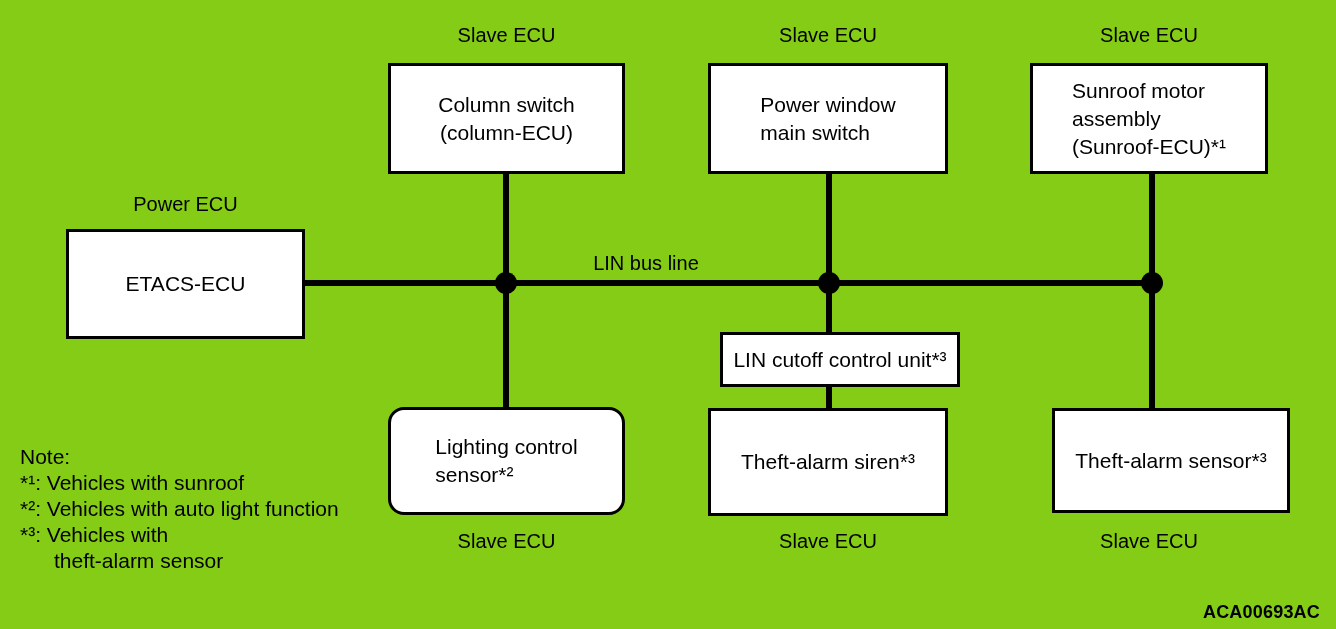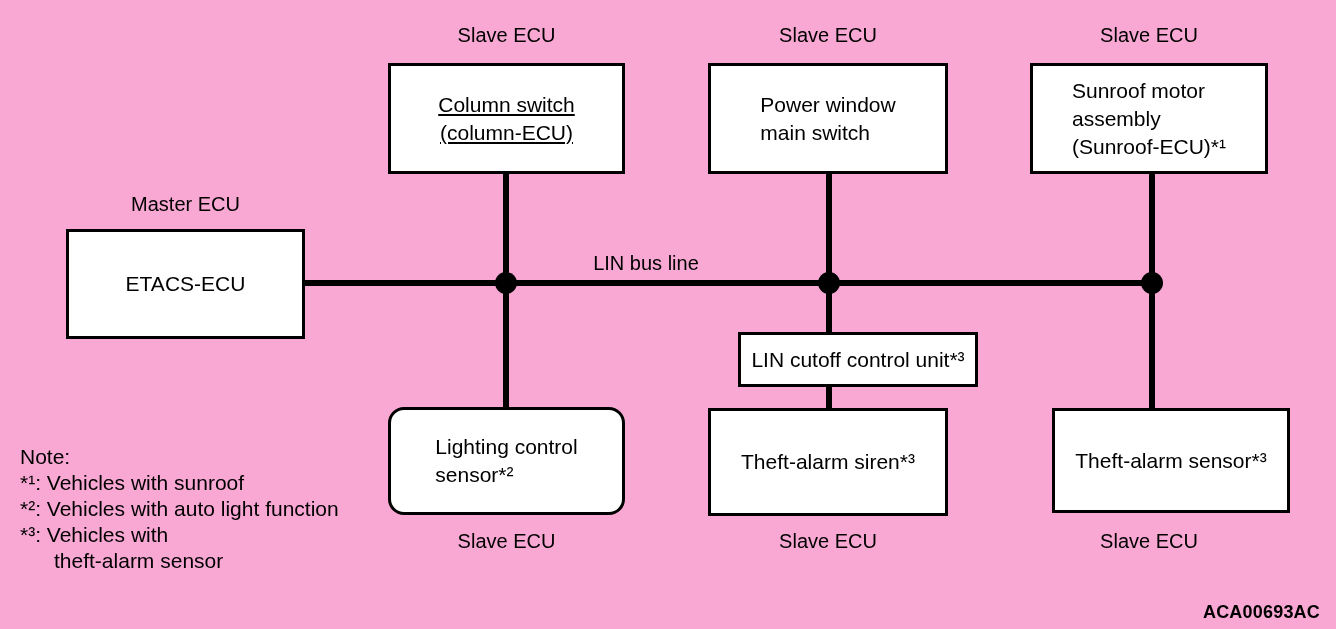--- a/index.html
+++ b/index.html
@@ -4,21 +4,21 @@
 <style>
   html, body {
     margin: 0;
     padding: 0;
     background: #ffffff;
   }
   .canvas {
     position: relative;
     width: 1336px;
     height: 629px;
-    background: #f9a8d4;
+    background: #84cc16;
     font-family: "Liberation Sans", sans-serif;
     color: #000000;
     overflow: hidden;
   }
   .caption {
     position: absolute;
     font-size: 20px;
     text-align: center;
     white-space: nowrap;
     color: #000;
@@ -89,52 +89,52 @@
 </style>
 </head>
 <body>
 
 <div class="canvas">
 
   <div class="caption" style="left:388px; top:24px; width:237px;">Slave ECU</div>
   <div class="caption" style="left:708px; top:24px; width:240px;">Slave ECU</div>
   <div class="caption" style="left:1030px; top:24px; width:238px;">Slave ECU</div>
 
-  <div class="box" style="left:388px; top:63px; width:237px; height:111px;text-decoration:underline;">
+  <div class="box" style="left:388px; top:63px; width:237px; height:111px;">
     <span class="box-text">Column switch
 (column-ECU)</span>
   </div>
   <div class="box align-left" style="left:1030px; top:63px; width:238px; height:111px;">
     <span class="box-text">Sunroof motor
 assembly
 (Sunroof-ECU)*¹</span>
   </div>
   <div class="box align-left" style="left:708px; top:63px; width:240px; height:111px;">
     <span class="box-text">Power window
 main switch</span>
   </div>
 
-  <div class="caption" style="left:66px; top:193px; width:239px;">Master ECU</div>
+  <div class="caption" style="left:66px; top:193px; width:239px;">Power ECU</div>
   <div class="box nowrap" style="left:66px; top:229px; width:239px; height:110px;text-align:center;">
     <span class="box-text">ETACS-ECU</span>
   </div>
 
   <div class="hline" style="left:305px; top:280px; width:850px; height:6px;"></div>
   <div class="bus-label">LIN bus line</div>
 
   <div class="vline" style="left:503px; top:174px; width:6px; height:233px;"></div>
   <div class="vline" style="left:826px; top:174px; width:6px; height:158px;"></div>
   <div class="vline" style="left:826px; top:387px; width:6px; height:21px;"></div>
   <div class="vline" style="left:1149px; top:174px; width:6px; height:234px;"></div>
 
   <div class="dot" style="left:495px; top:272px;"></div>
   <div class="dot" style="left:818px; top:272px;"></div>
   <div class="dot" style="left:1141px; top:272px;"></div>
 
-  <div class="box nowrap" style="left:738px; top:332px; width:240px; height:55px;">
+  <div class="box nowrap" style="left:720px; top:332px; width:240px; height:55px;">
     <span class="box-text">LIN cutoff control unit*³</span>
   </div>
 
   <div class="box align-left" style="left:388px; top:407px; width:237px; height:108px;border-radius:16px;">
     <span class="box-text">Lighting control
 sensor*²</span>
   </div>
   <div class="box nowrap" style="left:708px; top:408px; width:240px; height:108px;">
     <span class="box-text">Theft-alarm siren*³</span>
   </div>

